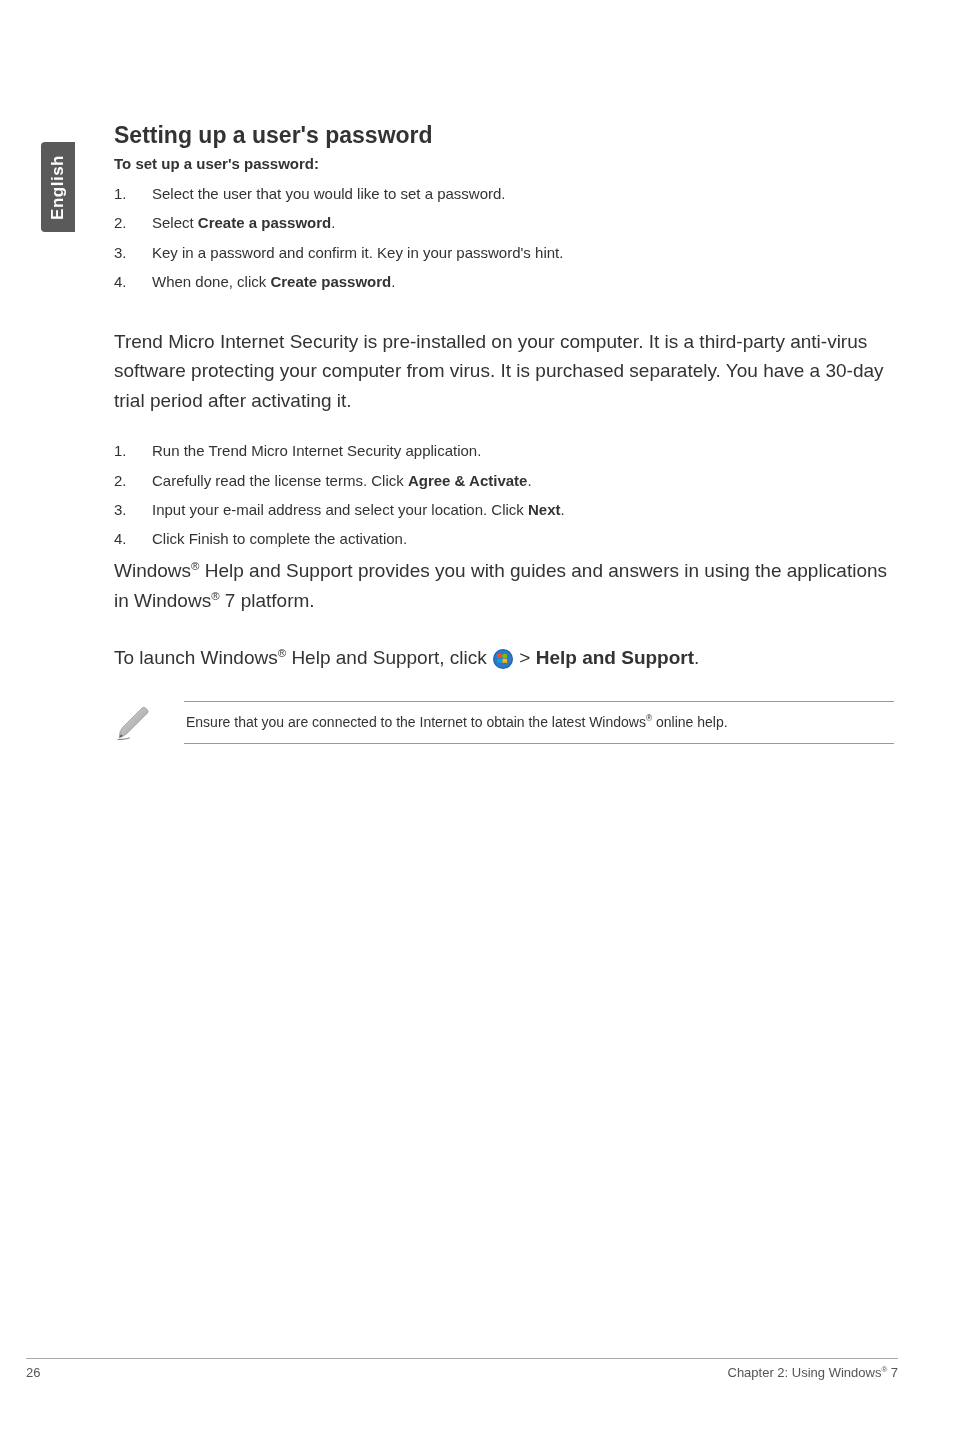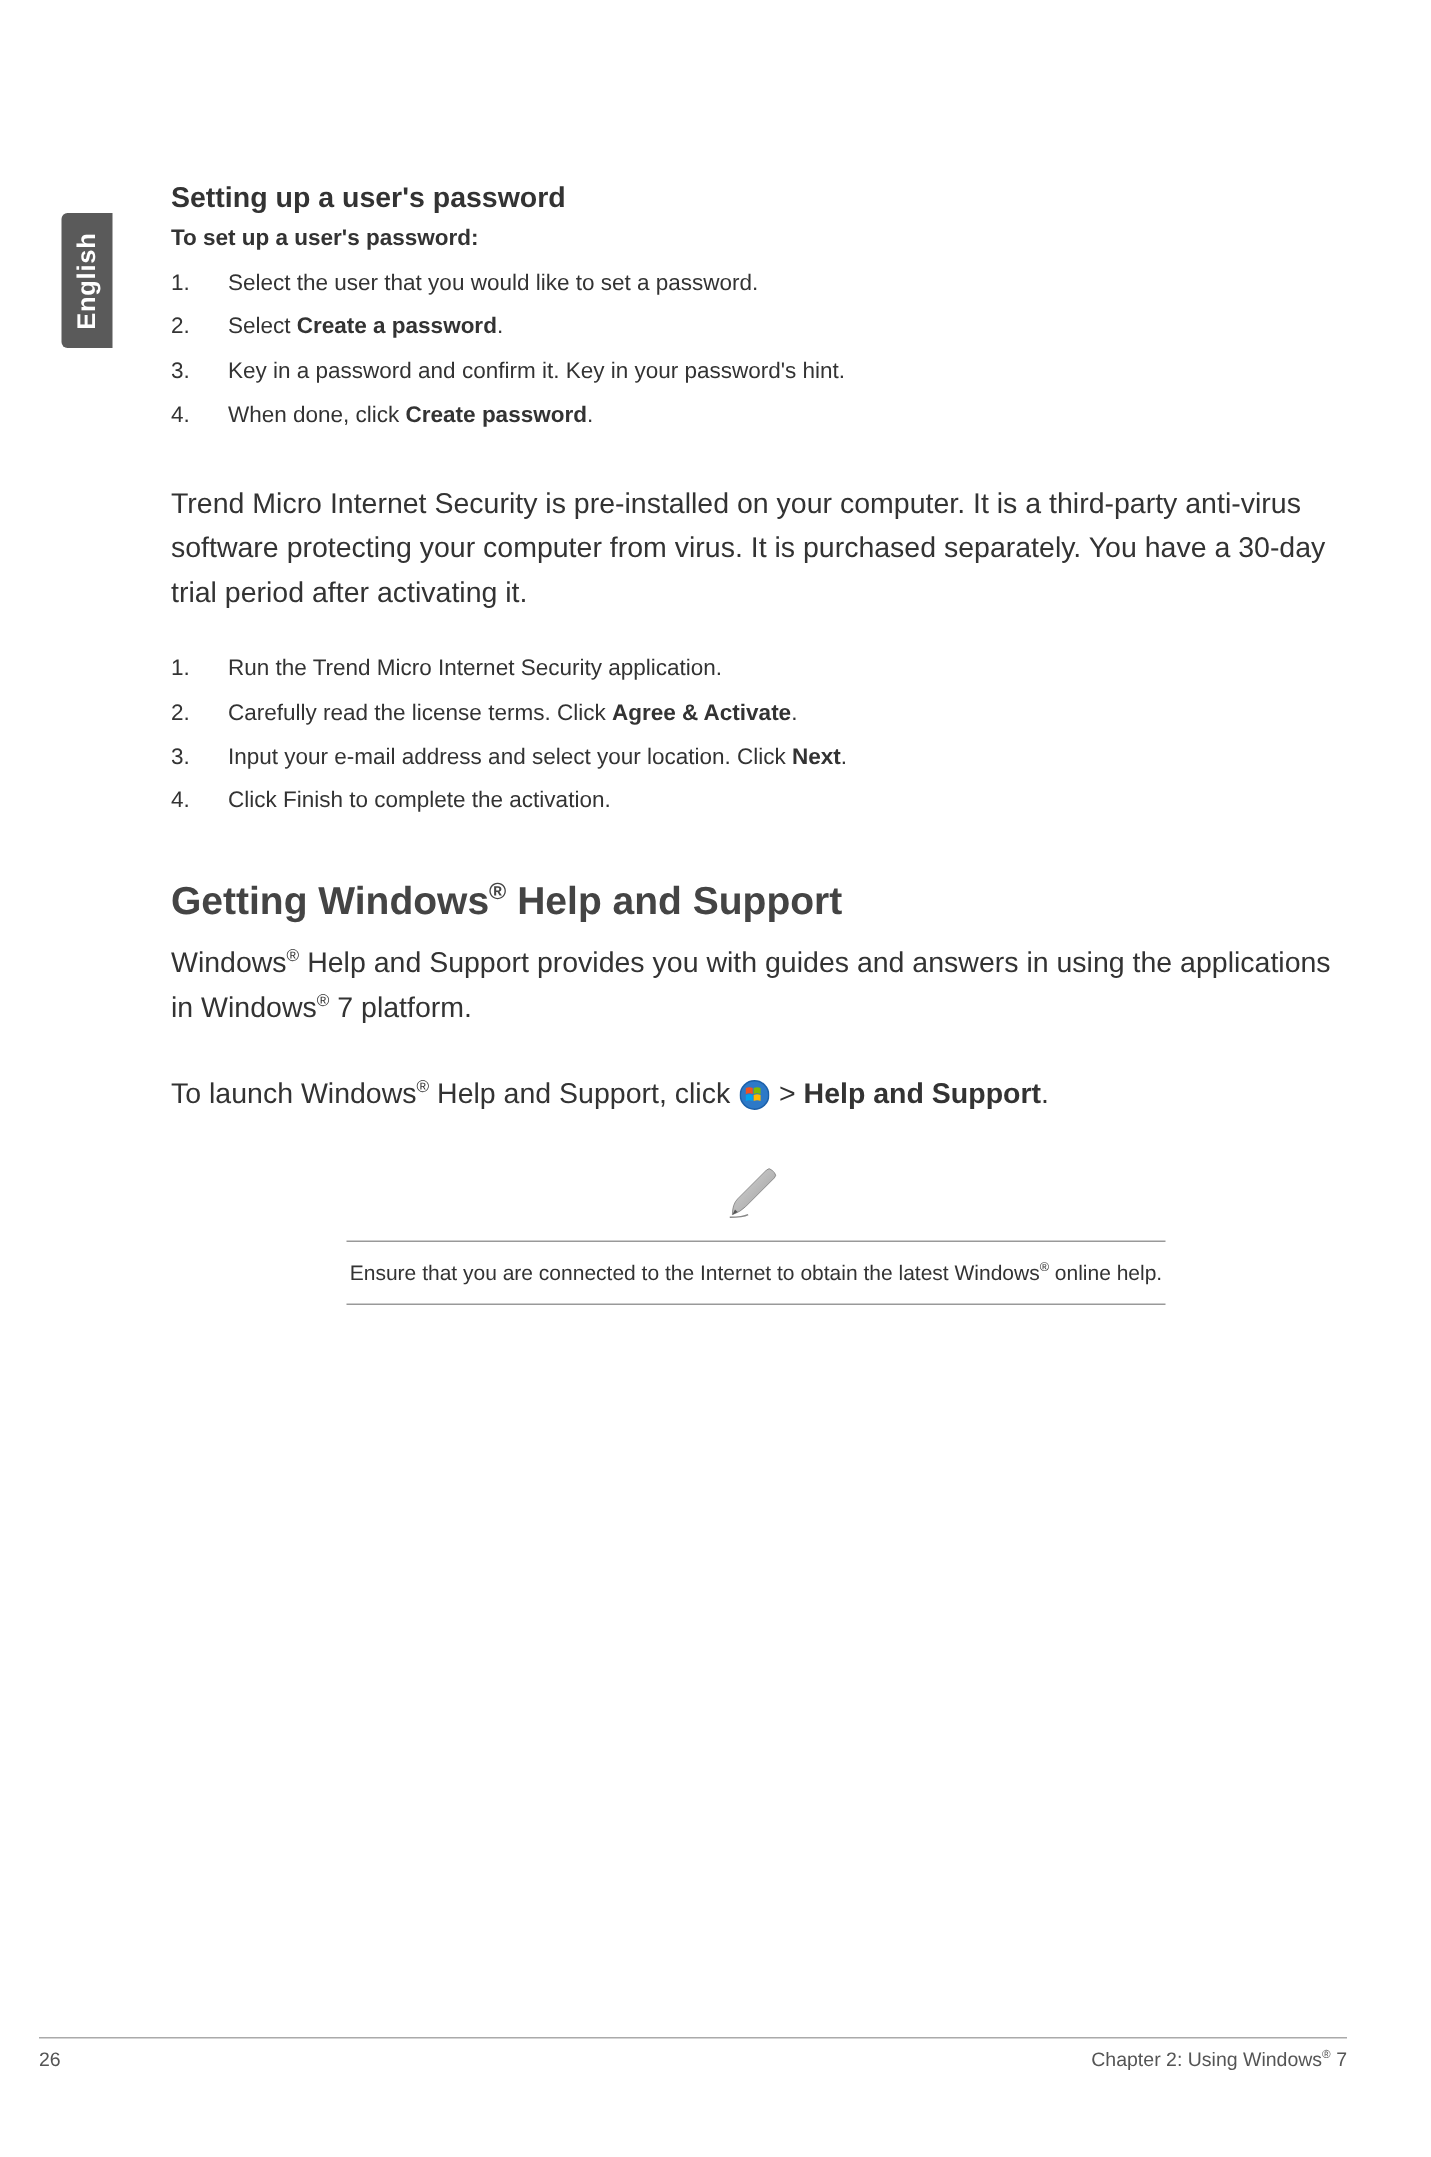--- a/index.html
+++ b/index.html
@@ -30,21 +30,21 @@
     font-family: "Arial Black", Arial, sans-serif;
   }
 
   .content {
     position: absolute;
     left: 114px;
     top: 122px;
     width: 780px;
   }
 
-  h3.sub { font-size: 19px; font-weight: bold; color: #333; margin-bottom: 6px; }
+  h3.sub { font-size: 23px; font-weight: bold; color: #333; margin-bottom: 6px; }
   .bold-line { font-size: 15px; font-weight: bold; margin-bottom: 10px; }
   ol { list-style: none; padding-left: 0; }
   ol li { font-size: 15px; line-height: 1.55; margin-bottom: 6px; display: flex; }
   ol li .num { width: 38px; flex-shrink: 0; }
   ol li .txt { flex: 1; }
 
   .section-gap { margin-top: 34px; }
 
   h2.h2 { font-size: 19px; font-weight: bold; color: #333; margin-bottom: 8px; }
   p.body { font-size: 19px; line-height: 1.55; margin-bottom: 10px; }
@@ -58,22 +58,21 @@
     height: 20px;
     vertical-align: middle;
     margin: 0 1px;
   }
   .windows-icon svg { width: 100%; height: 100%; display: block; }
 
   .note-row {
     margin-top: 28px;
     display: flex;
     align-items: center;
-    gap: 12px;
-    flex-direction: column;
+    gap: 28px;
   }
   .note-icon { width: 42px; height: 42px; flex-shrink: 0; }
   .note-icon svg { width: 100%; height: 100%; }
   .note-box {
     flex: 1;
     border-top: 1px solid #999;
     border-bottom: 1px solid #999;
     padding: 10px 2px;
     font-size: 14px;
     line-height: 1.5;
@@ -141,23 +140,20 @@
     <li>
       <span class="num">3.</span>
       <span class="txt"><span>Input your e-mail address and select your location. Click </span><b>Next</b><span>.</span></span>
     </li>
     <li>
       <span class="num">4.</span>
       <span class="txt">Click Finish to complete the activation.</span>
     </li>
   </ol>
 
-  <h1 class="h1">
-    <span>Getting Windows</span><sup>®</sup><span> Help and Support</span>
-  </h1>
   <p class="body">
     <span>Windows</span><sup>®</sup><span> Help and Support provides you with guides and answers in using the applications in Windows</span><sup>®</sup><span> 7 platform.</span>
   </p>
 
   <div style="height:18px"></div>
   <p class="body">
     <span>To launch Windows</span><sup>®</sup><span> Help and Support, click </span><span class="windows-icon">
       <svg viewBox="0 0 20 20">
         <circle cx="10" cy="10" r="10" fill="#1b5fa8"></circle>
         <circle cx="10" cy="10" r="9" fill="#2d79c7"></circle>

